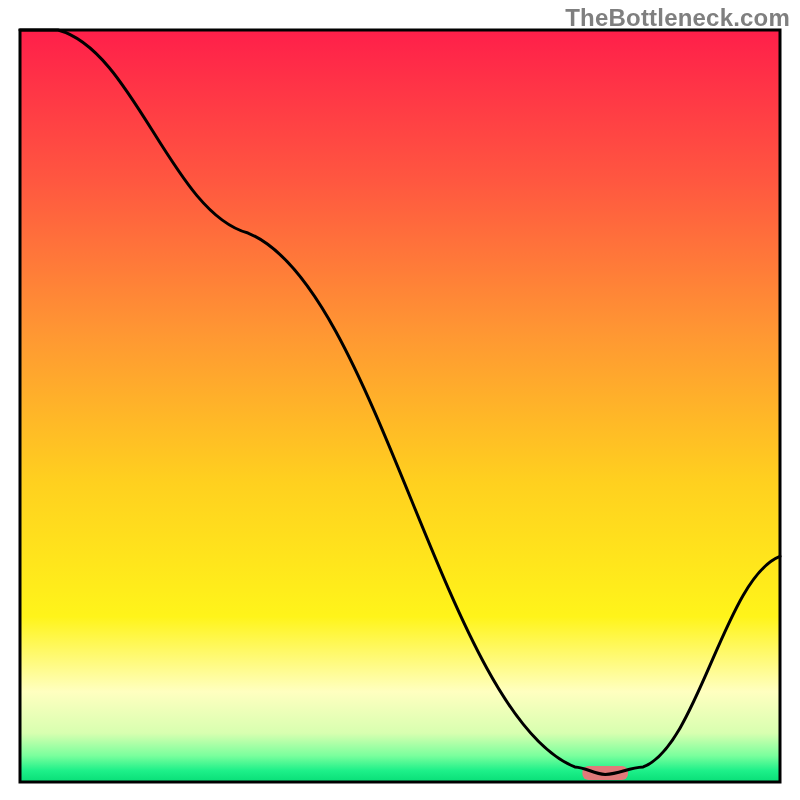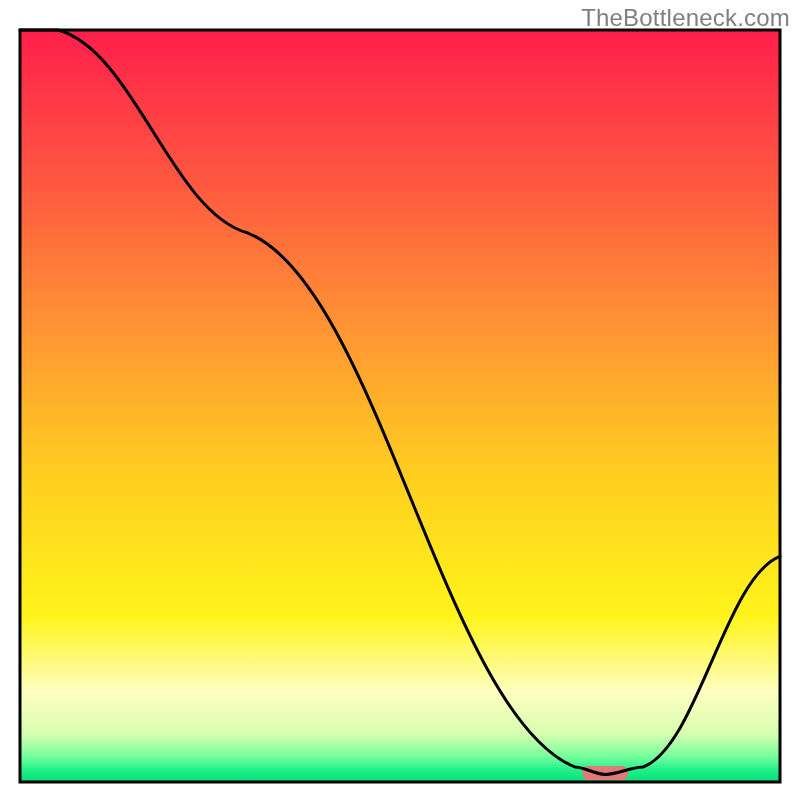--- a/index.html
+++ b/index.html
@@ -14,21 +14,21 @@
   .stage {
     position: relative;
     width: 800px;
     height: 800px;
   }
   .watermark {
     position: absolute;
     top: 4px;
     right: 10px;
     font-size: 24px;
-    font-weight: normal;
+    font-weight: bold;
     color: #7f7f7f;
     letter-spacing: 0.2px;
     user-select: none;
   }
   svg {
     position: absolute;
     left: 0;
     top: 0;
   }
 </style>

